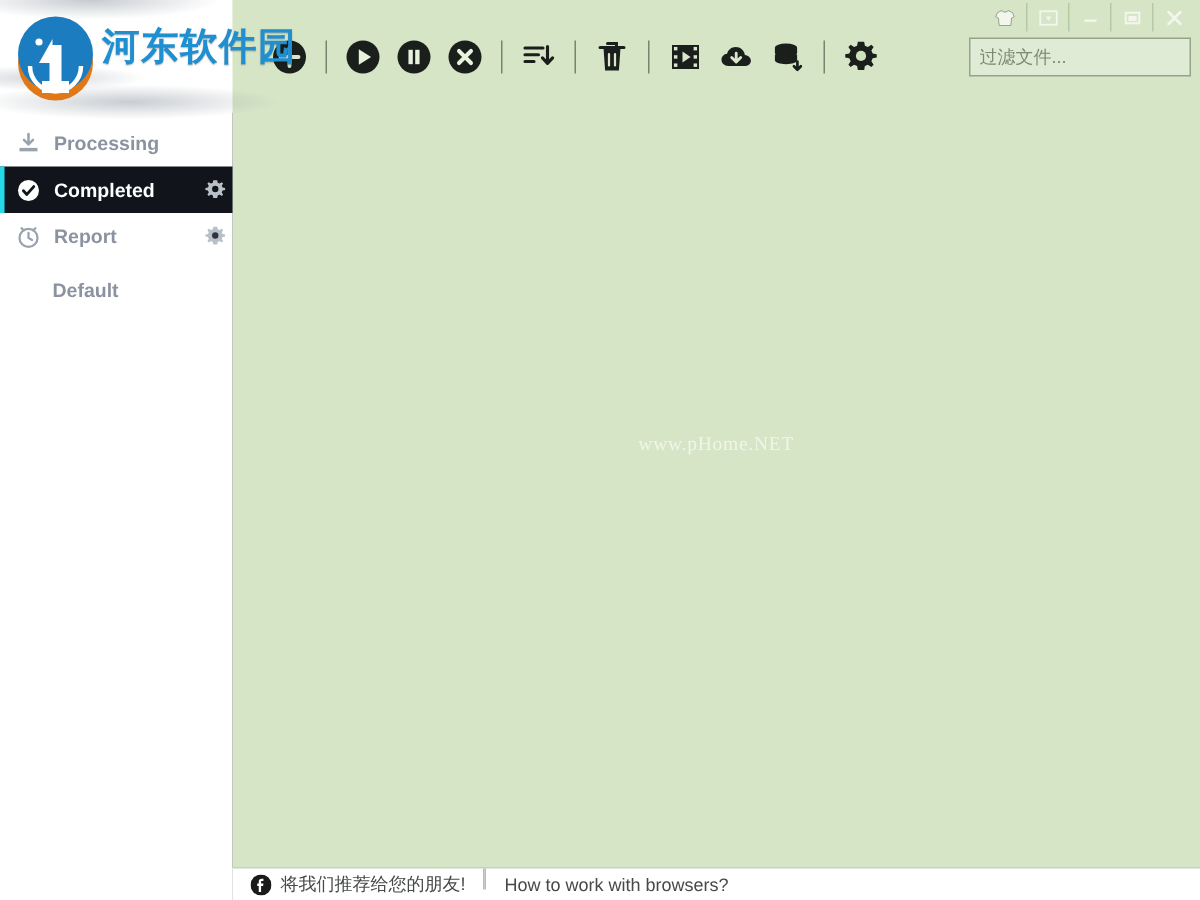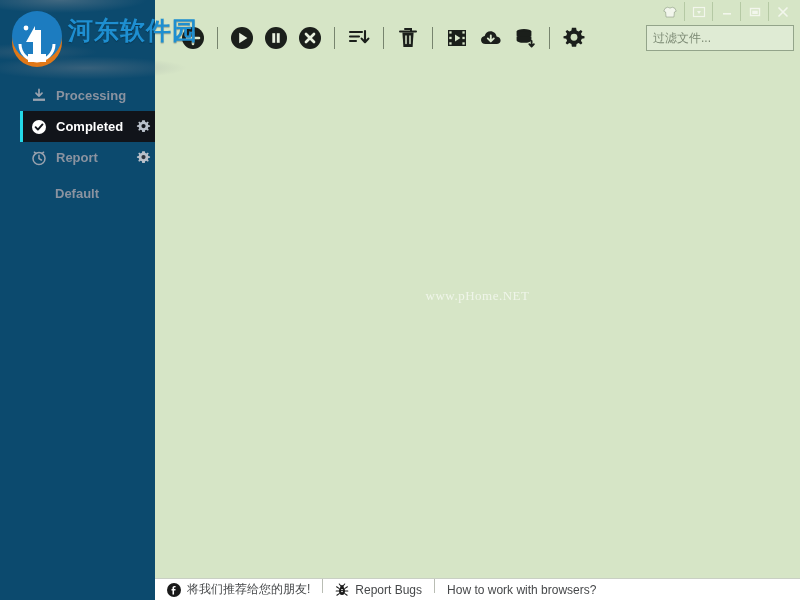--- a/index.html
+++ b/index.html
@@ -114,24 +114,23 @@
     flex:1 1 auto;
     display:flex;
     min-height:0;
     position:relative;
     margin-top:-75px;
     padding-top:75px;
   }
   .sidebar {
     position:absolute; left:0; top:0; bottom:0;
     width:155px;
-    background:#0c4a6e;
+    background:#ffffff;
     padding-top:80px;
     z-index:7;
-    padding-left:20px;
   }
   .side-item {
     position:relative;
     height:31px;
     display:flex; align-items:center;
     padding-left:10px;
     cursor:pointer;
     color:#8b93a0;
     font-size:13px; font-weight:bold;
   }
@@ -433,31 +432,20 @@
           <svg width="14" height="14" viewBox="0 0 14 14">
               <circle cx="7" cy="7" r="7" fill="#1a1a1a"></circle>
               <path d="M8.6 4.3 L7.7 4.3 C7.2 4.3 7.05 4.55 7.05 5 L7.05 6 L8.6 6 L8.4 7.6 L7.05 7.6 L7.05 11.6 L5.5 11.6 L5.5 7.6 L4.5 7.6 L4.5 6 L5.5 6 L5.5 4.85 C5.5 3.6 6.15 2.9 7.5 2.9 L8.6 2.9 Z" fill="#ffffff"></path>
             </svg>
         </span>
         <span>将我们推荐给您的朋友!</span>
       </div>
 
       <div class="sb-sep"></div>
 
-      <div class="sb-item">
-        <span class="sb-ico">
-          <svg width="14" height="14" viewBox="0 0 14 14">
-              <ellipse cx="7" cy="8" rx="3" ry="4" fill="#1a1a1a"></ellipse>
-              <circle cx="7" cy="3.9" r="1.8" fill="#1a1a1a"></circle>
-              <path d="M4 5.4 L1.6 3.8 M10 5.4 L12.4 3.8 M3.9 8 L1.2 8 M10.1 8 L12.8 8 M4.2 10.6 L1.9 12.2 M9.8 10.6 L12.1 12.2 M5.5 2.5 L4.3 1 M8.5 2.5 L9.7 1" stroke="#1a1a1a" stroke-width="1.1" stroke-linecap="round"></path>
-              <path d="M6 6.6 L8 6.6 M6 8.6 L8 8.6" stroke="#ffffff" stroke-width=".8"></path>
-            </svg>
-        </span>
-        <span>Report Bugs</span>
-      </div>
 
       <div class="sb-sep"></div>
 
       <div class="sb-item">
         <span>How to work with browsers?</span>
       </div>
 
     </div>
 
   </div>

